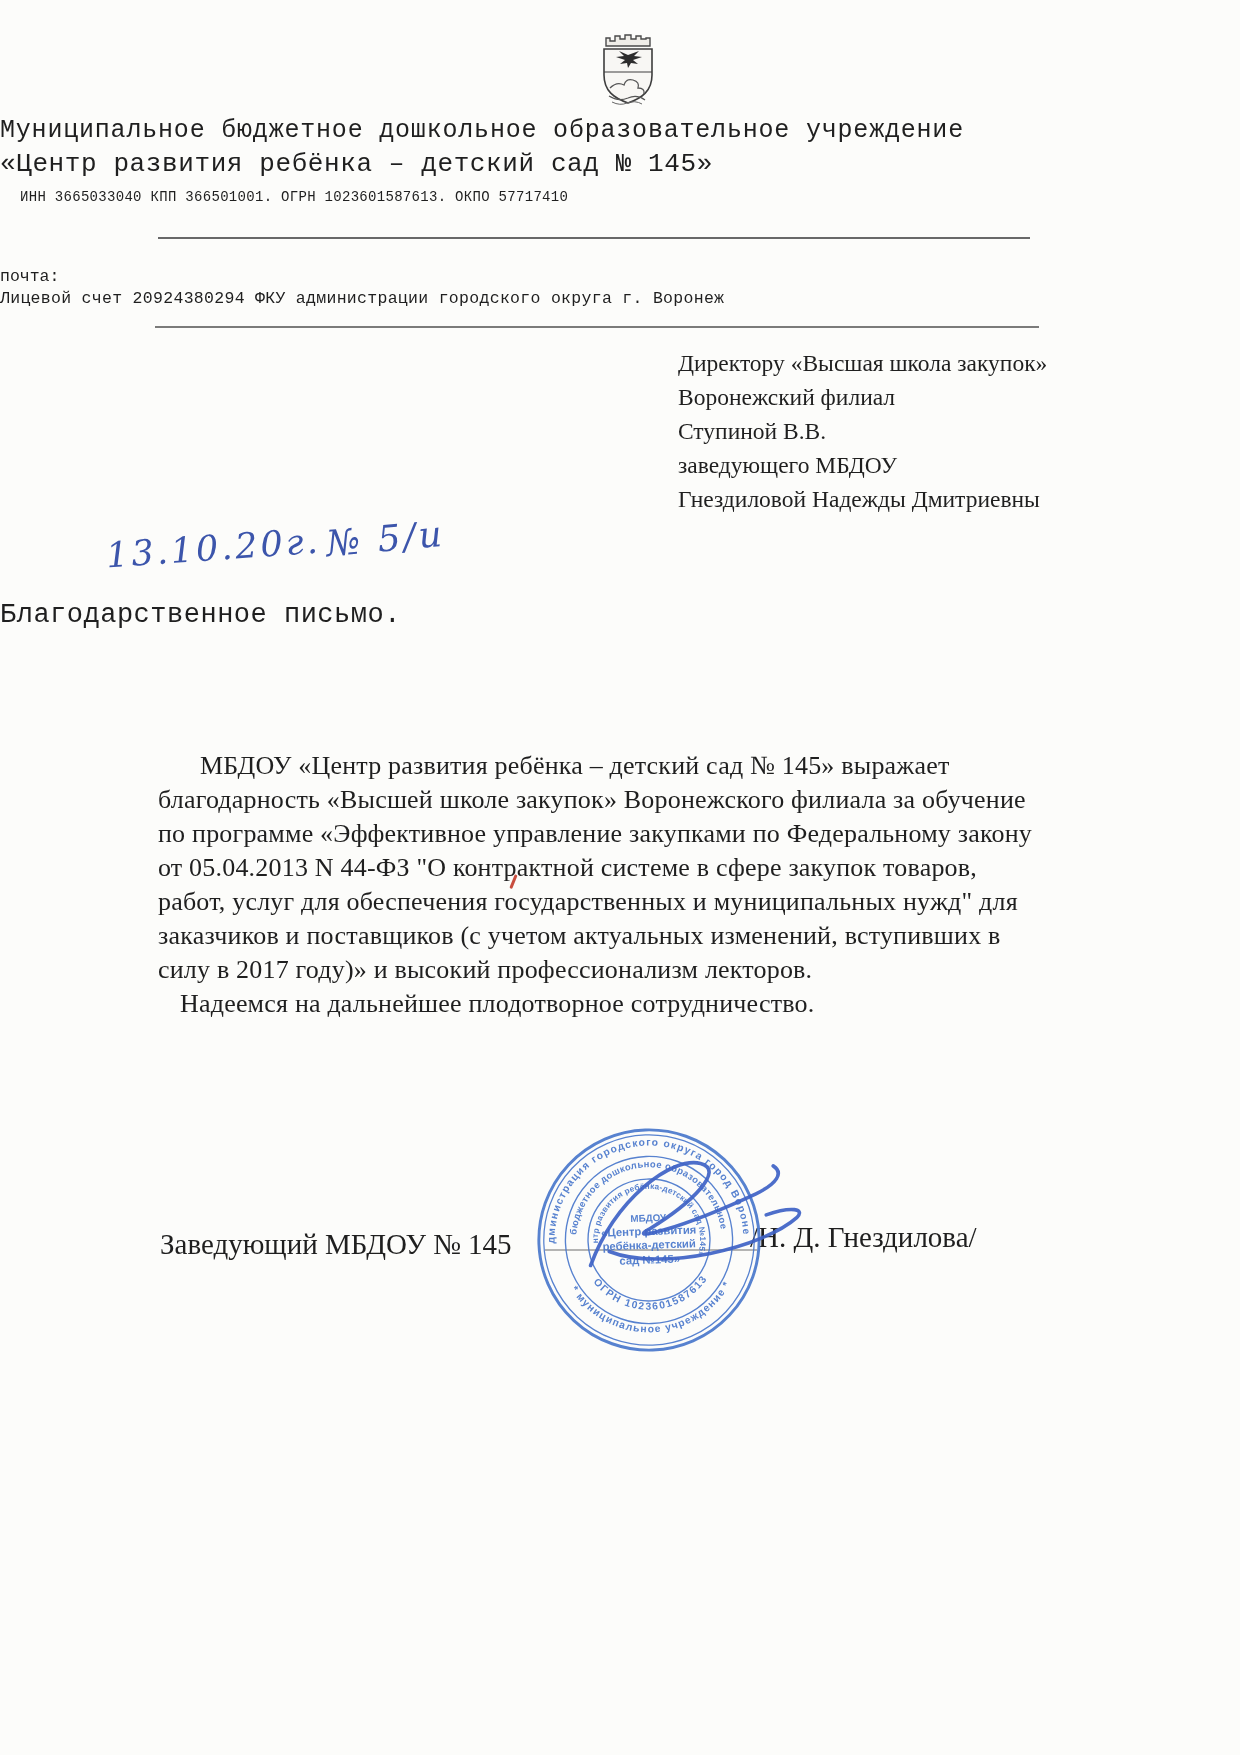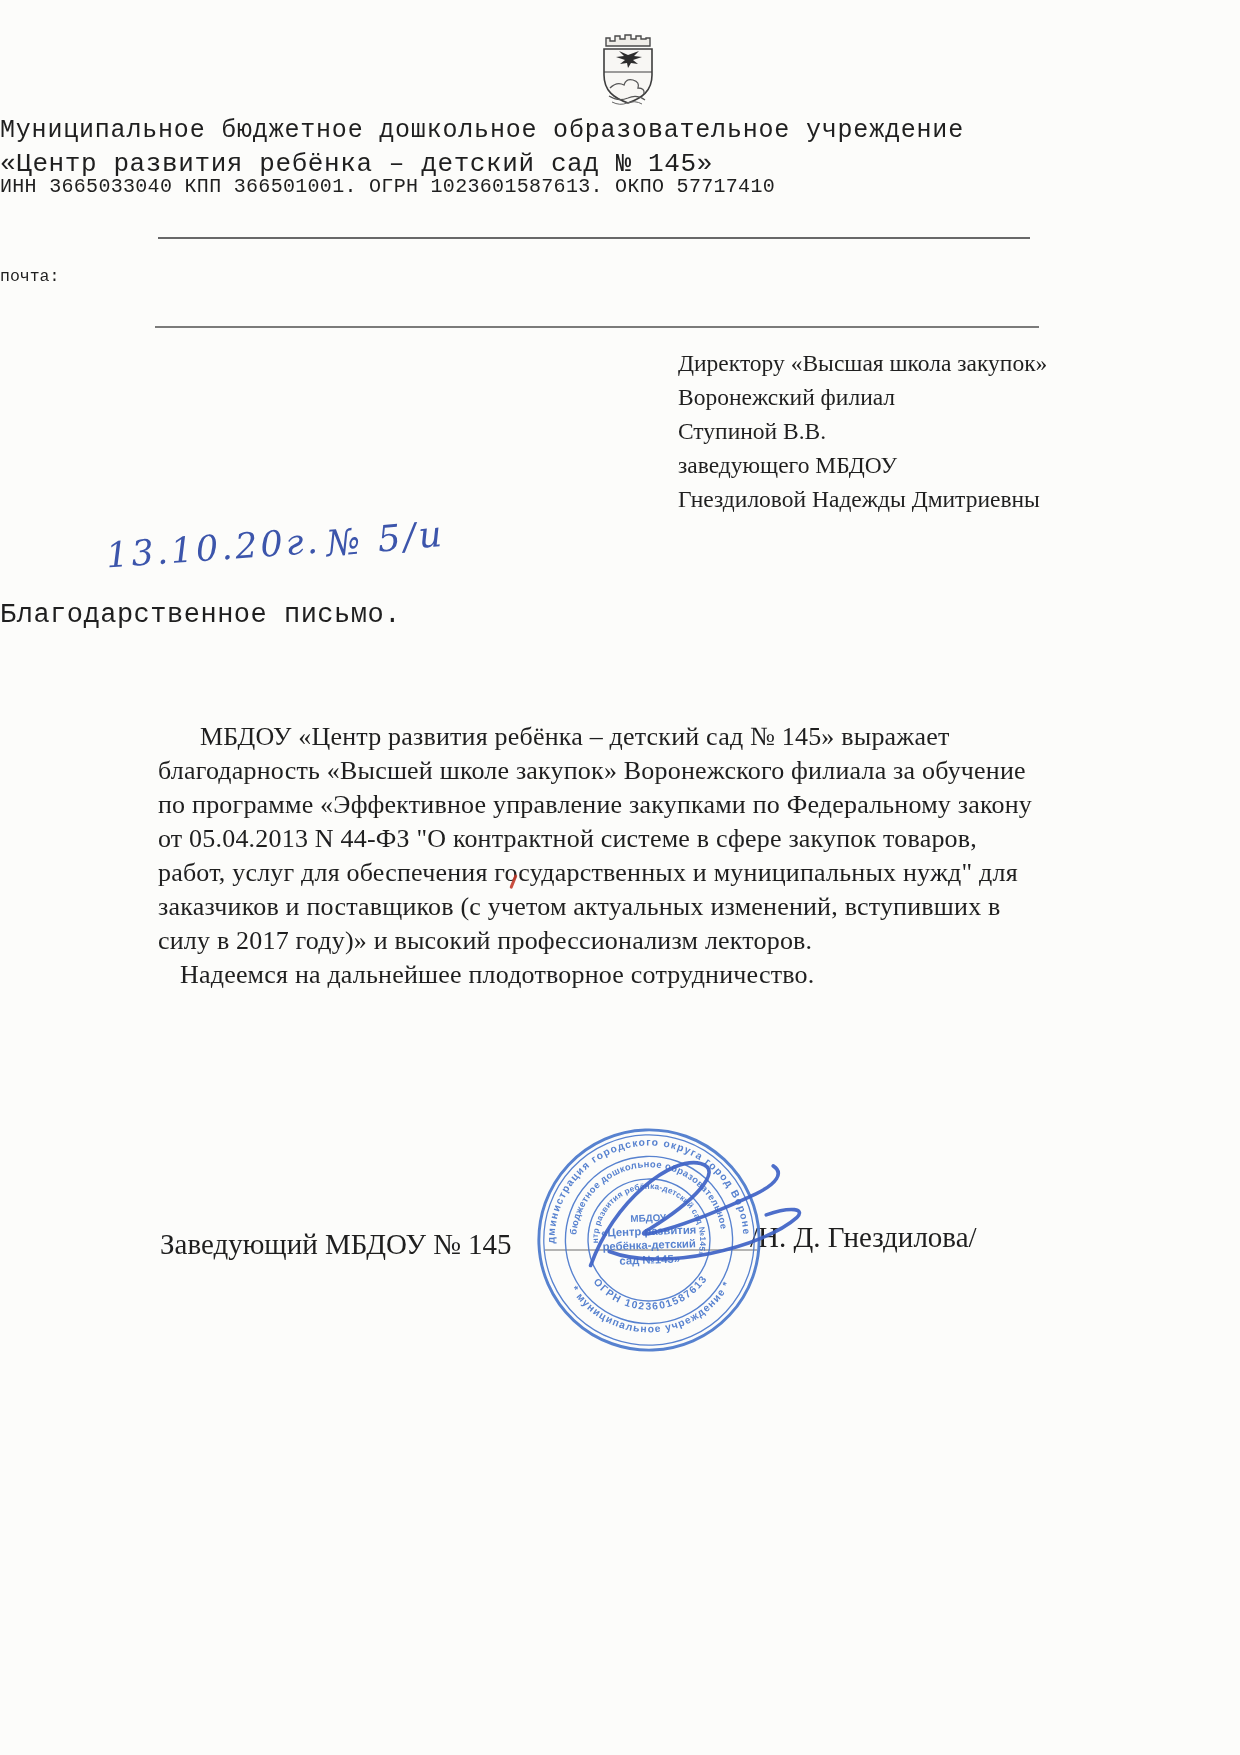--- a/index.html
+++ b/index.html
@@ -6,42 +6,42 @@
   body{background:#e9e9e9;font-family:"Liberation Serif", serif;}
   .page{
     position:relative;width:1240px;height:1755px;margin:0 auto;
     background:#fcfcfa;color:#1f1f1f;overflow:hidden;
   }
   .abs{position:absolute;}
   .center-text{left:0;width:1185px;font-family:Liberation Mono, monospace;}
 
   .org-line1{top:116px;font-size:25px;letter-spacing:0.8px;}
   .org-line2{top:149px;font-size:26px;letter-spacing:0.6px;}
-  .reg-line{top:175px;font-size:20px;letter-spacing:0.3px;}
+  .reg-line{top:189px;font-size:14px;letter-spacing:0.3px;padding-left:20px;}
   .rule1{top:237px;left:158px;width:872px;height:2px;background:#4d4d4d;opacity:.85;}
   .addr-line{top:245px;font-size:16.5px;letter-spacing:0.3px;}
   .mail-line{top:267px;font-size:16.5px;}
   .account-line{top:289px;font-size:16.5px;letter-spacing:0.3px;}
   .rule2{top:326px;left:155px;width:884px;height:1.6px;background:#5a5a5a;opacity:.8;}
 
   .recipient{top:346px;left:678px;font-size:23.5px;line-height:34px;}
   .recipient div{white-space:nowrap;}
 
   .handwriting{
     color:#3c55ab;font-family:"DejaVu Serif", serif;font-style:italic;
     transform:rotate(-4deg);letter-spacing:3px;white-space:nowrap;
   }
   .reg-date{top:528px;left:106px;font-size:35px;}
   .reg-num{top:518px;left:326px;font-size:36px;transform:rotate(-5deg);}
 
   .doc-title{top:600px;font-size:27px;letter-spacing:0.5px;}
 
   .body-text{top:720px;left:158px;width:878px;font-size:26px;line-height:34px;letter-spacing:0.2px;}
   .body-text .line{display:block;white-space:nowrap;}
-  .body-text .indent-first{text-indent:42px;}
+  .body-text .indent-first{text-indent:42px;margin-top:29px;}
   .body-text .indent-small{text-indent:22px;}
 
   .red-tick{top:874px;left:512px;width:2.5px;height:15px;background:#c23b2a;
     transform:rotate(22deg);border-radius:2px;opacity:.9;}
 
   .sig-row-label{top:1228px;left:160px;font-size:29px;white-space:nowrap;}
   .sig-row-name{top:1221px;left:750px;font-size:29px;white-space:nowrap;}
   .sig-underline{top:1249px;left:545px;width:212px;height:1.5px;background:#8d8d8d;opacity:.65;}
 
   .stamp-wrap{top:1122px;left:531px;width:236px;height:236px;transform:rotate(-2deg);opacity:.92;}
@@ -60,20 +60,21 @@
     <path d="M14,56 q7,-7 14,-3 q2,-7 9,-5 q7,2 5,8 q7,0 6,6" fill="none" stroke="#555" stroke-width="1.3"></path>
     <path d="M13,64 q9,6 19,2 q9,-4 17,2" fill="none" stroke="#555" stroke-width="1.2"></path>
     <path d="M16,70 q8,4 15,1 q8,-3 15,1" fill="none" stroke="#666" stroke-width="1"></path>
   </svg>
 
   <div class="abs center-text org-line1">Муниципальное бюджетное дошкольное образовательное учреждение</div>
   <div class="abs center-text org-line2">«Центр развития ребёнка – детский сад № 145»</div>
   <div class="abs center-text reg-line">ИНН 3665033040 КПП 366501001. ОГРН 1023601587613. ОКПО 57717410</div>
   <div class="abs rule1"></div>
   <div class="abs center-text mail-line">почта:</div>
+  <div class="abs center-text account-line">Лицевой счет 20924380294 ФКУ администрации городского округа г. Воронеж</div>
   <div class="abs rule2"></div>
 
   <div class="abs recipient">
     <div>Директору «Высшая школа закупок»</div>
     <div>Воронежский филиал</div>
     <div>Ступиной В.В.</div>
     <div>заведующего МБДОУ</div>
     <div>Гнездиловой Надежды Дмитриевны</div>
   </div>
 

